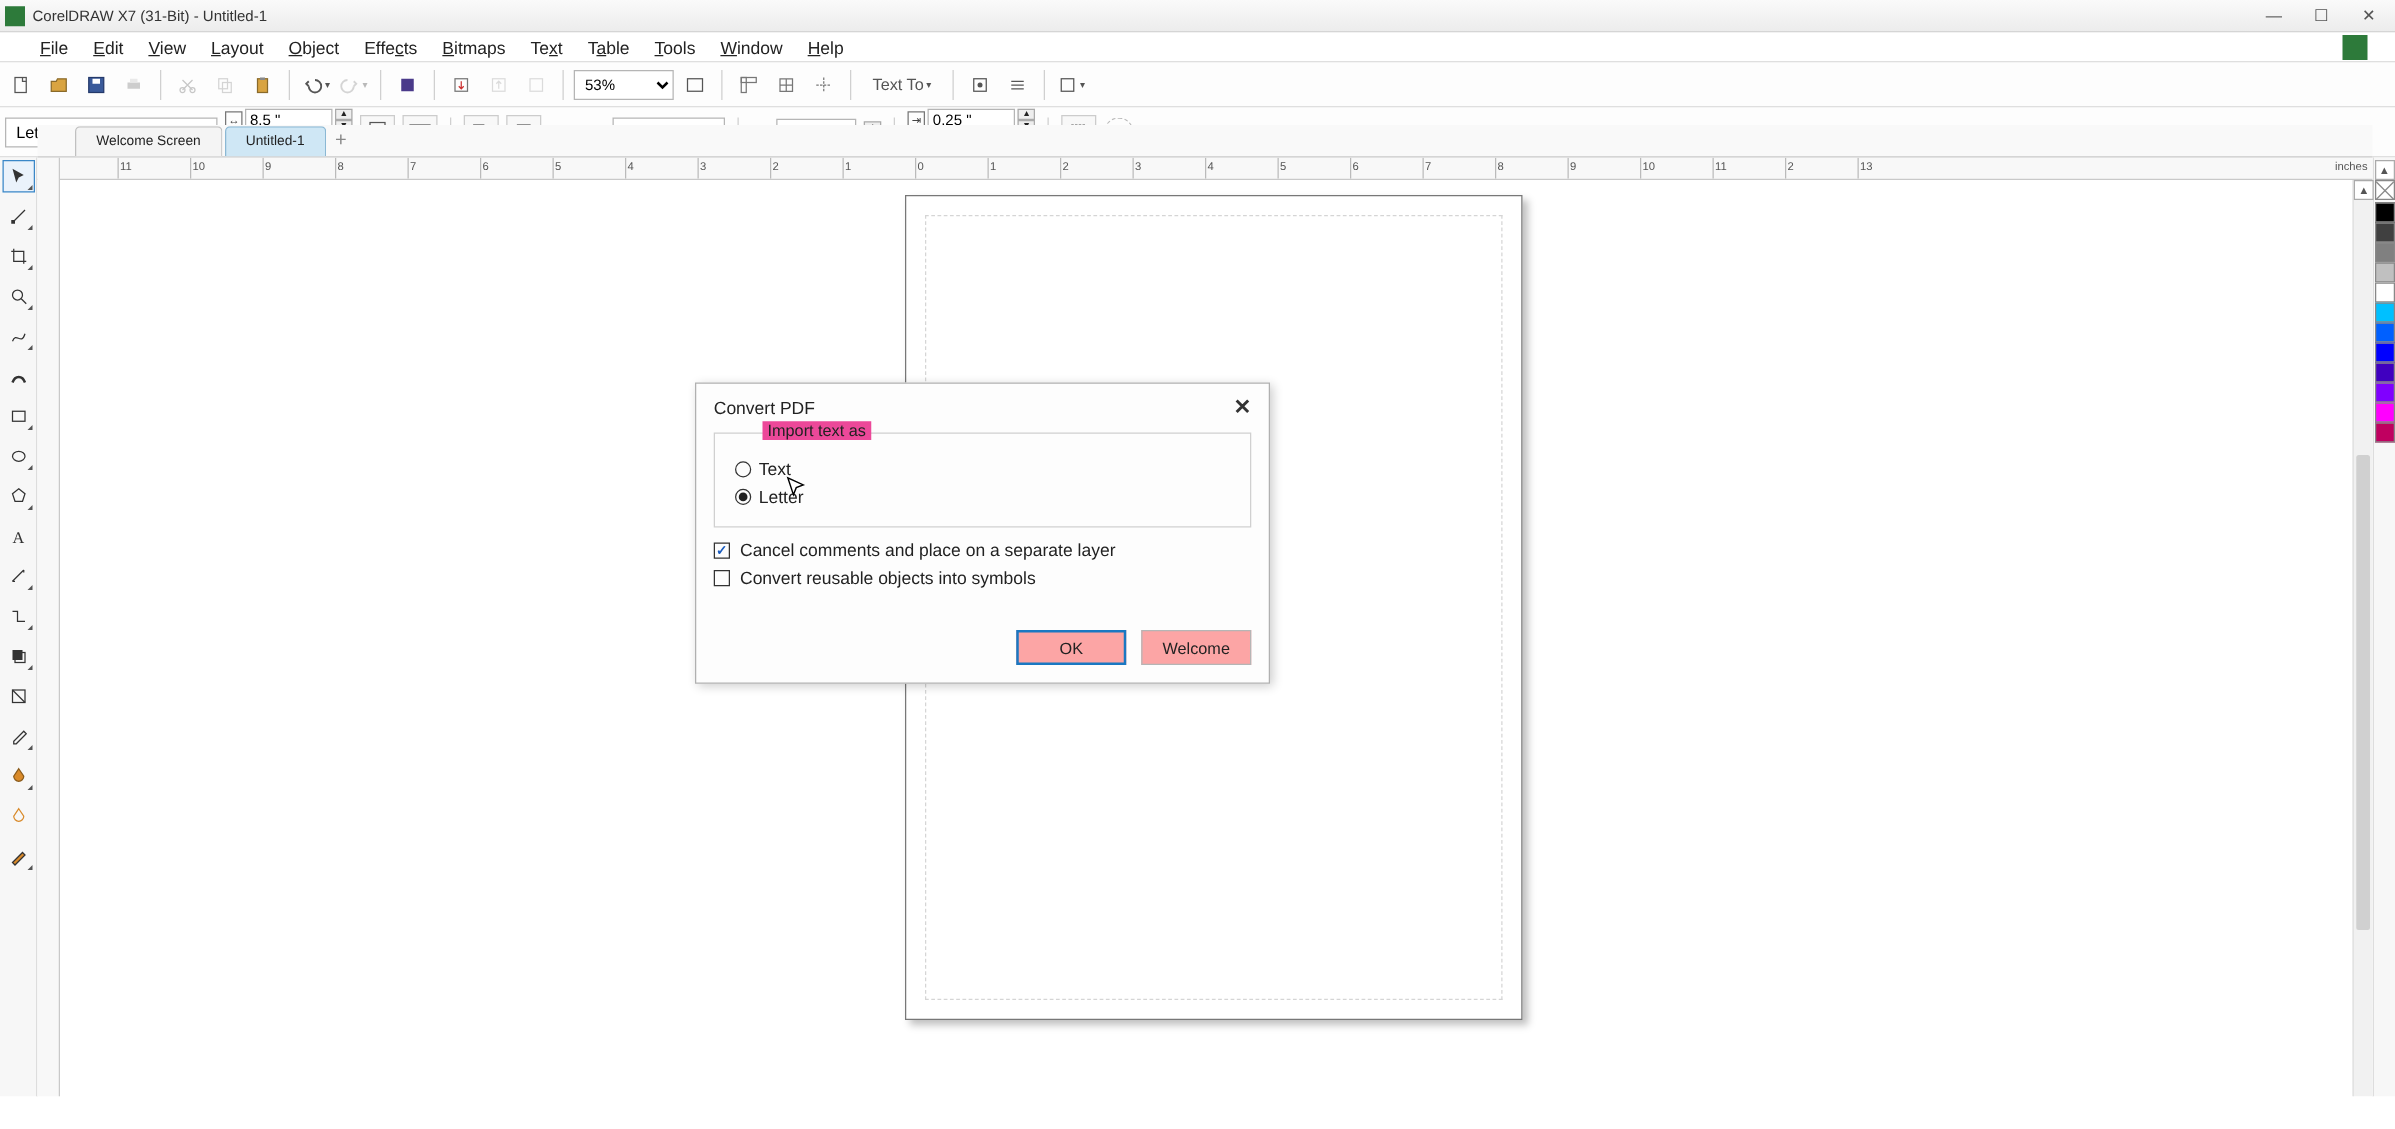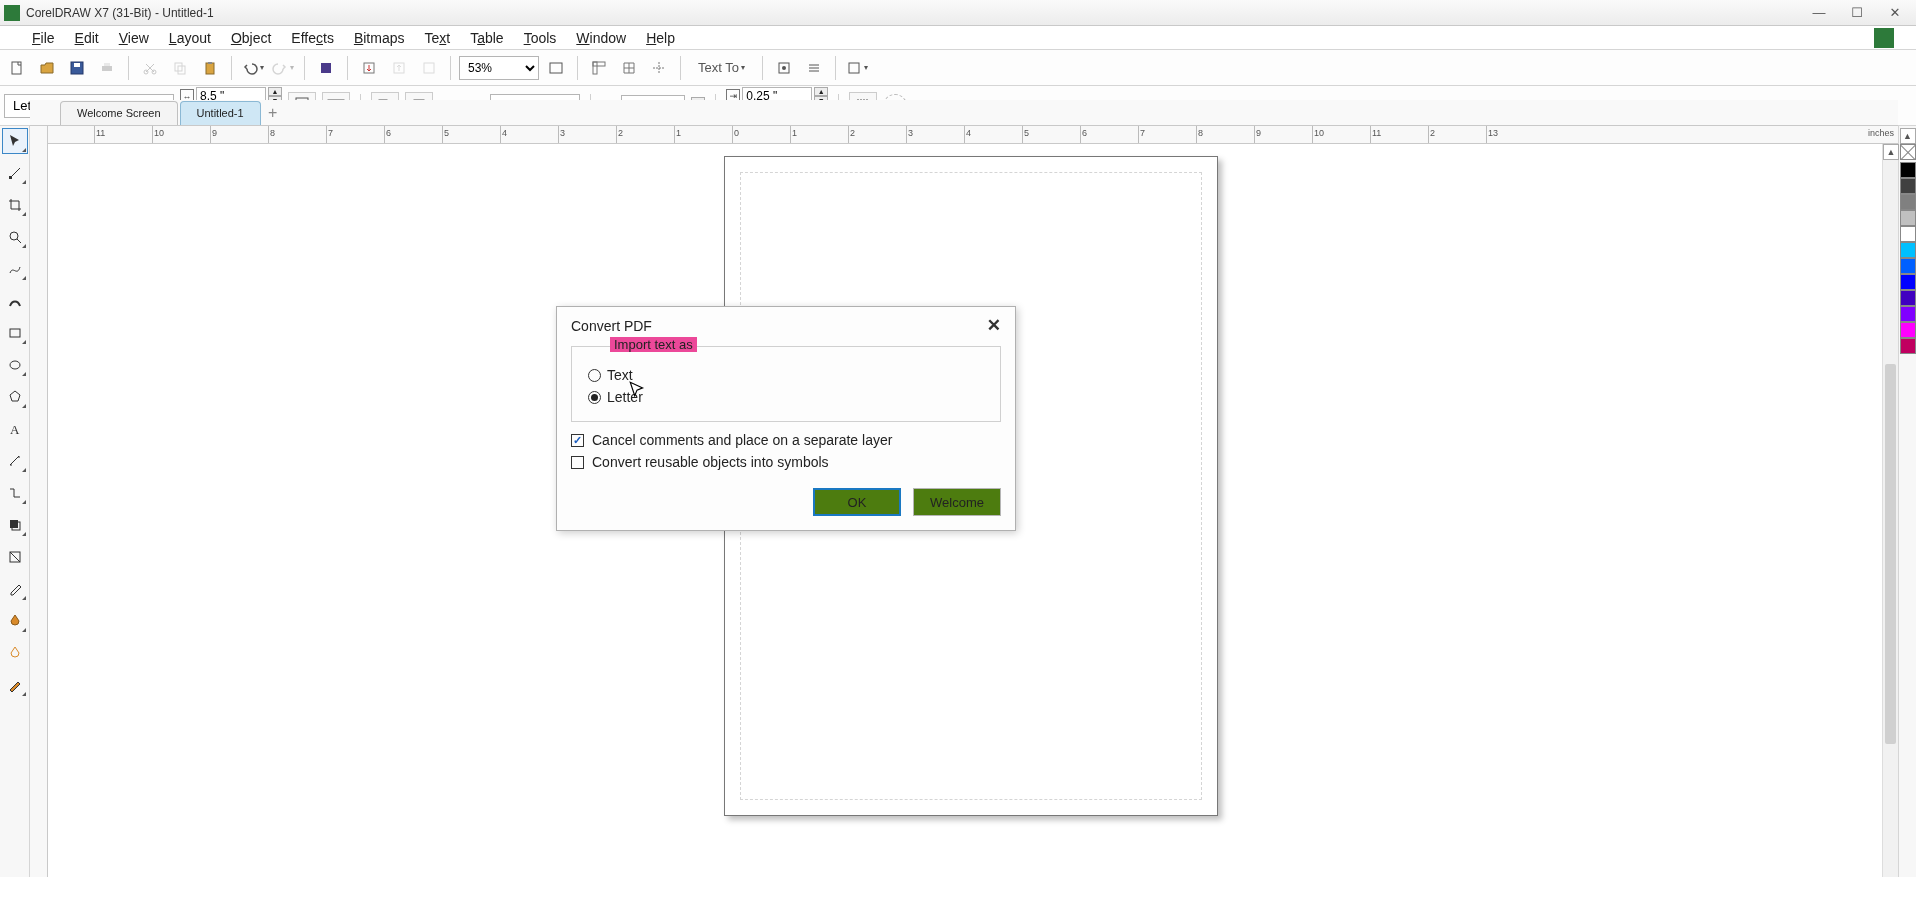--- a/index.html
+++ b/index.html
@@ -67,21 +67,21 @@
 .dialog-title { display: flex; align-items: center; padding: 8px 10px 8px 14px; font-size: 14px; color: #222; }
 .dialog-close { margin-left: auto; font-size: 17px; color: #333; cursor: default; padding: 0 4px; font-weight: 600; }
 .fieldset { border: 1px solid #d0d0d0; margin: 2px 14px 10px 14px; padding: 14px 12px 10px 12px; position: relative; }
 .fieldset-legend { position: absolute; top: -10px; left: 22px; background: #ec4899; padding: 0 4px; font-size: 13px; margin-left: 16px; }
 .radio-row { display: flex; align-items: center; gap: 6px; margin: 6px 4px; font-size: 14px; }
 .radio { width: 13px; height: 13px; border: 1px solid #333; border-radius: 50%; display: flex; align-items: center; justify-content: center; }
 .radio.checked::after { content: ""; width: 7px; height: 7px; background: #222; border-radius: 50%; }
 .check-row { display: flex; align-items: center; gap: 8px; margin: 6px 14px; font-size: 14px; }
 .checkbox { width: 13px; height: 13px; border: 1px solid #333; display: flex; align-items: center; justify-content: center; font-size: 11px; color: #1a5cbf; font-weight: bold; }
 .dialog-buttons { display: flex; justify-content: flex-end; gap: 12px; padding: 12px 14px 14px 14px; }
-.dlg-btn { width: 88px; height: 28px; border: 1px solid #b5b5b5; background: #4d7c0f; font-size: 13px; display: flex; align-items: center; justify-content: center; }
+.dlg-btn { width: 88px; height: 28px; border: 1px solid #b5b5b5; background: #fca5a5; font-size: 13px; display: flex; align-items: center; justify-content: center; margin-top: 16px; }
 .dlg-btn.default { border: 2px solid #1a78c2; }
 .cursor { position: absolute; top: 380px; left: 628px; width: 18px; height: 18px; pointer-events: none; }
 </style>
 </head>
 <body>
 
 <div class="titlebar">
   <div class="titlebar-icon"></div>
   <div class="titlebar-text">CorelDRAW X7 (31-Bit) - Untitled-1</div>
   <div class="win-controls">

